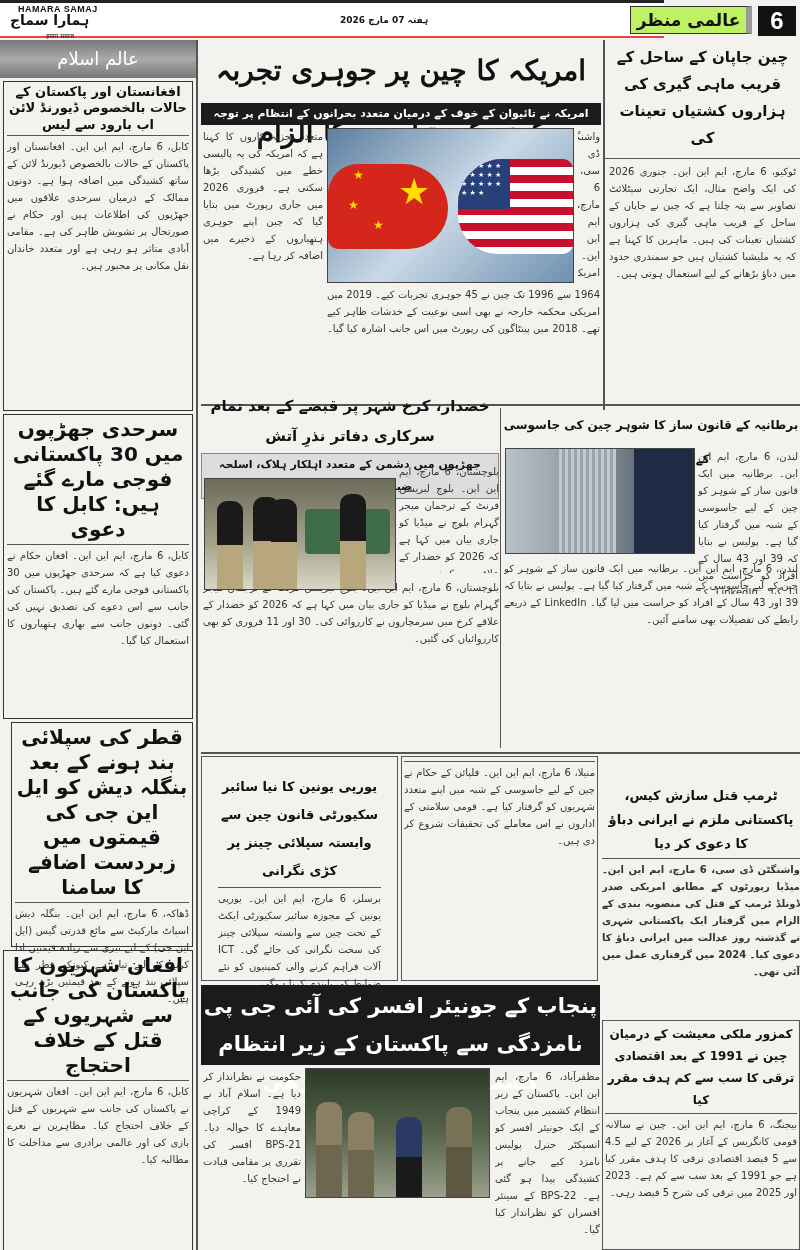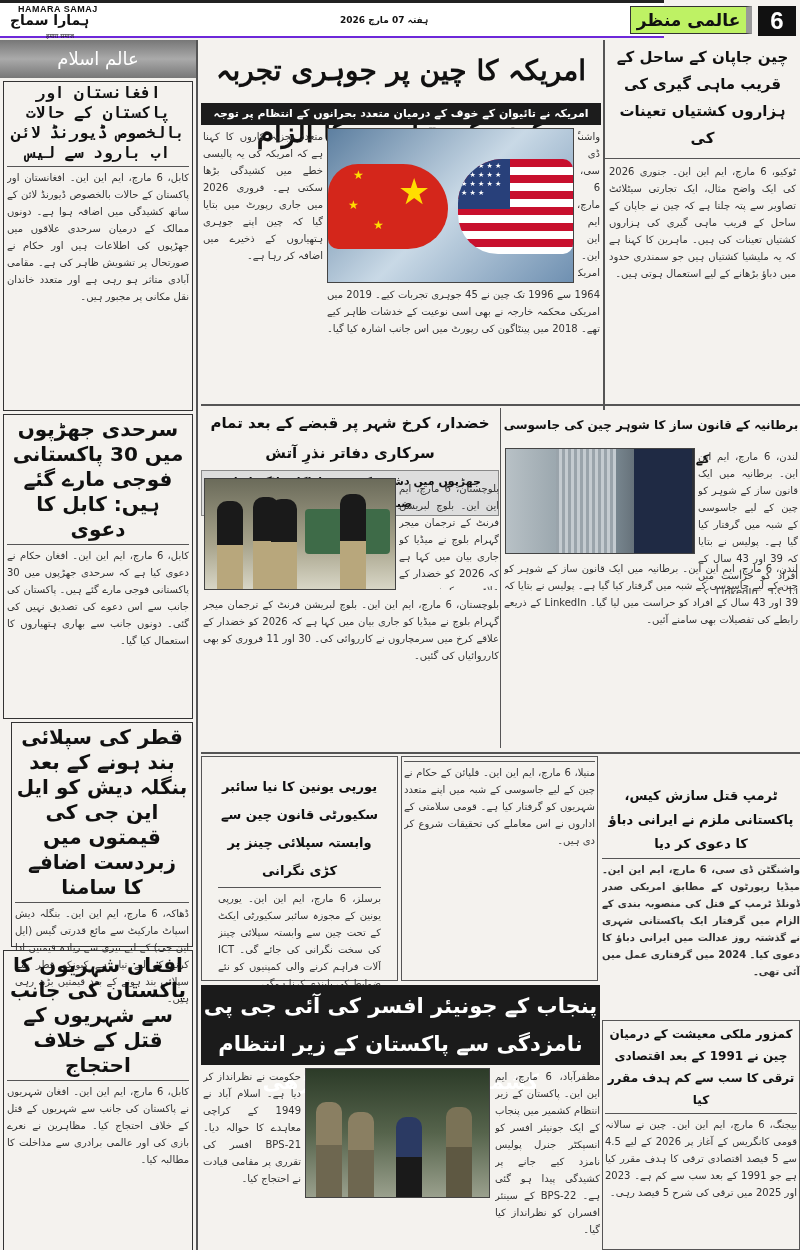--- a/index.html
+++ b/index.html
@@ -1,32 +1,32 @@
 <!DOCTYPE html>
 <html><head>
 <meta charset="utf-8">
 <style>
   * { box-sizing: border-box; margin: 0; padding: 0; }
   html, body { width: 800px; height: 1250px; background: #f4f2ee; overflow: hidden; }
   body { font-family: "DejaVu Sans", sans-serif; color: #111; position: relative; }
 
-  .masthead { position: absolute; left: 0; top: 0; width: 664px; height: 38px; border-top: 3px solid #222; border-bottom: 2px solid #6d28d9; background: #fff; }
+  .masthead { position: absolute; left: 0; top: 0; width: 664px; height: 38px; border-top: 3px solid #222; border-bottom: 2px solid #ef4444; background: #fff; }
   .logo { position: absolute; left: 4px; top: 1px; width: 130px; height: 34px; }
   .logo-en { font-family: "Liberation Sans", sans-serif; font-weight: 900; font-size: 9px; letter-spacing: 0.5px; position: absolute; left: 14px; top: 0; }
   .logo-ur { font-family: "DejaVu Sans", sans-serif; font-weight: bold; font-size: 14px; position: absolute; left: 6px; top: 8px; direction: rtl; }
   .logo-hi { font-size: 6px; position: absolute; left: 42px; top: 28px; }
   .date { position: absolute; left: 340px; top: 12px; font-size: 9px; font-weight: bold; direction: rtl; }
   .section-title { position: absolute; left: 630px; top: 3px; width: 122px; height: 28px; border: 1px solid #333; border-right: 6px solid #999; background: #bef264; font-size: 17px; font-weight: bold; text-align: center; line-height: 26px; direction: rtl; }
   .page-no { position: absolute; left: 758px; top: 3px; width: 38px; height: 30px; background: #111; color: #fff; font-size: 24px; font-weight: bold; text-align: center; line-height: 30px; font-family: "Liberation Sans", sans-serif; }
 
   .col-left { position: absolute; left: 0; top: 40px; width: 198px; height: 1210px; border-right: 2px solid #555; }
   .banner-left { height: 38px; background: linear-gradient(#777, #aaa 50%, #777); color: #fff; font-size: 18px; text-align: center; line-height: 38px; direction: rtl; }
   .box { border: 1px solid #333; margin: 3px; padding: 2px 3px; }
   .h-ur { direction: rtl; text-align: center; font-weight: bold; line-height: 1.25; }
-  .h-lg { font-size: 16px; font-family: Liberation Mono, monospace; }
+  .h-lg { font-size: 13px; }
   .h-md { font-size: 20px; }
   .body-text { direction: rtl; text-align: justify; font-size: 10px; line-height: 17px; color: #333; overflow: hidden; }
   .rule { border-top: 1px solid #555; margin: 2px 0; }
 
   .main-head { position: absolute; left: 201px; top: 40px; width: 400px; height: 62px; direction: rtl; font-size: 28px; font-weight: bold; text-align: center; line-height: 62px; font-family: "DejaVu Serif", serif; }
   .sub-bar { position: absolute; left: 201px; top: 103px; width: 400px; height: 22px; background: #1c1c1c; color: #fff; font-size: 11px; font-weight: bold; text-align: center; line-height: 22px; direction: rtl; }
   .col-right-top { position: absolute; left: 603px; top: 40px; width: 197px; height: 370px; border-left: 2px solid #555; }
 
   .photo { position: absolute; overflow: hidden; border: 1px solid #444; }
   .text-col { position: absolute; }
@@ -113,21 +113,21 @@
 <div class="text-col body-text" style="left:327px;top:286px;width:273px;height:112px;">1964 سے 1996 تک چین نے 45 جوہری تجربات کیے۔ 2019 میں امریکی محکمہ خارجہ نے بھی اسی نوعیت کے خدشات ظاہر کیے تھے۔ 2018 میں پینٹاگون کی رپورٹ میں اس جانب اشارہ کیا گیا۔</div>
 
 <div class="col-right-top">
   <div class="h-ur" style="font-size:15px;padding:4px;line-height:27px;">چین جاپان کے ساحل کے قریب ماہی گیری کی ہزاروں کشتیاں تعینات کی</div>
   <div class="rule"></div>
   <div class="body-text" style="padding:2px 4px;height:260px;">ٹوکیو، 6 مارچ، ایم این این۔ جنوری 2026 کی ایک واضح مثال، ایک تجارتی سیٹلائٹ تصاویر سے پتہ چلتا ہے کہ چین نے جاپان کے ساحل کے قریب ماہی گیری کی ہزاروں کشتیاں تعینات کی ہیں۔ ماہرین کا کہنا ہے کہ یہ ملیشیا کشتیاں ہیں جو سمندری حدود میں دباؤ بڑھانے کے لیے استعمال ہوتی ہیں۔</div>
 </div>
 
 <div class="sep-h" style="left:201px;top:404px;width:599px;"></div>
 
-<div class="headline-box" style="left:201px;top:408px;width:298px;height:340px;">
+<div class="headline-box" style="left:201px;top:391px;width:298px;height:340px;">
   <div class="h-ur" style="font-size:15px;line-height:30px;">خضدار، کرخ شہر پر قبضے کے بعد تمام سرکاری دفاتر نذرِ آتش</div>
   <div class="h-ur" style="font-size:11px;background:#ddd;border:1px solid #888;line-height:22px;margin:2px 0;">جھڑپوں میں دشمن کے متعدد اہلکار ہلاک، اسلحہ ضبط: میجر گہرام بلوچ</div>
   <div class="body-text" style="position:absolute;left:198px;top:72px;width:100px;height:110px;">بلوچستان، 6 مارچ، ایم این این۔ بلوچ لبریشن فرنٹ کے ترجمان میجر گہرام بلوچ نے میڈیا کو جاری بیان میں کہا ہے کہ 2026 کو خضدار کے علاقے کرخ میں سرمچاروں نے کارروائی کی۔ 30 اور 11 فروری کو بھی کارروائیاں کی گئیں۔</div>
   <div class="body-text" style="position:absolute;left:2px;top:188px;width:296px;height:150px;">بلوچستان، 6 مارچ، ایم این این۔ بلوچ لبریشن فرنٹ کے ترجمان میجر گہرام بلوچ نے میڈیا کو جاری بیان میں کہا ہے کہ 2026 کو خضدار کے علاقے کرخ میں سرمچاروں نے کارروائی کی۔ 30 اور 11 فروری کو بھی کارروائیاں کی گئیں۔</div>
 </div>
 <div class="photo police">
   <div class="van"></div>
   <div class="officer" style="left:12px;height:88px;background:linear-gradient(#1a1a1a 50%,#b8a77c 50%);"></div>
   <div class="officer" style="left:48px;height:92px;background:linear-gradient(#1a1a1a 48%,#b8a77c 48%);"></div>
   <div class="officer" style="left:66px;height:90px;background:linear-gradient(#1a1a1a 48%,#b8a77c 48%);"></div>

